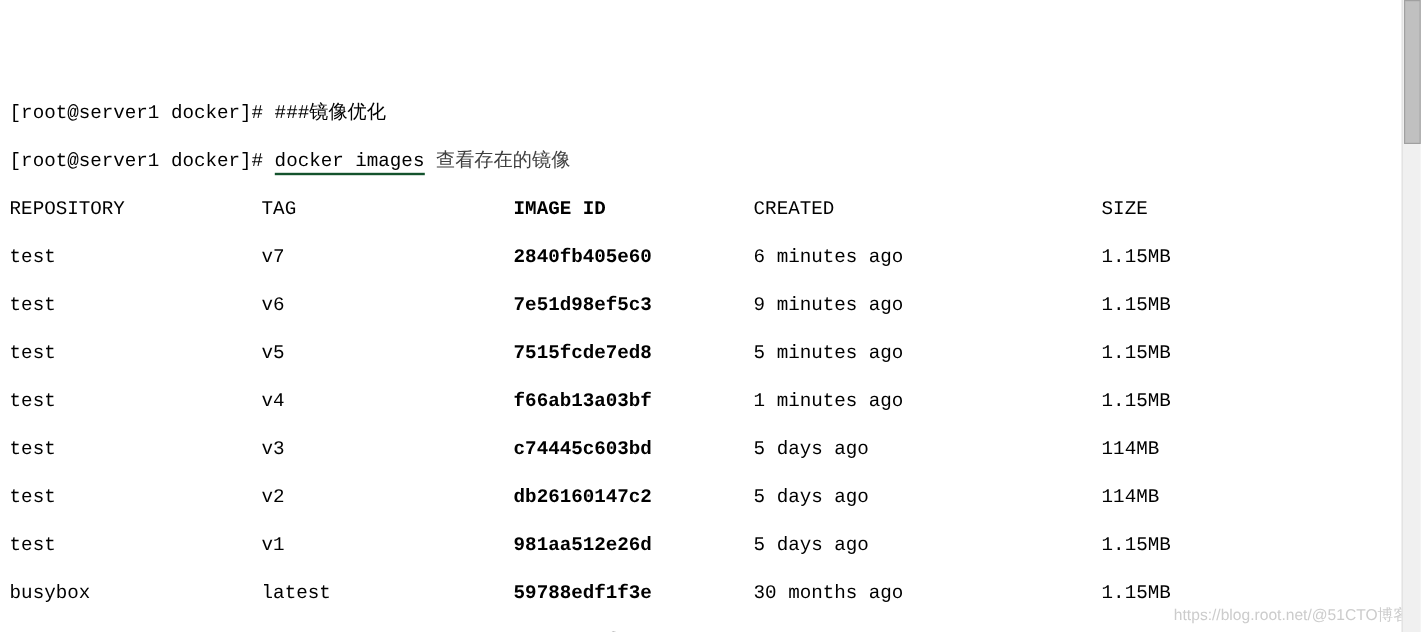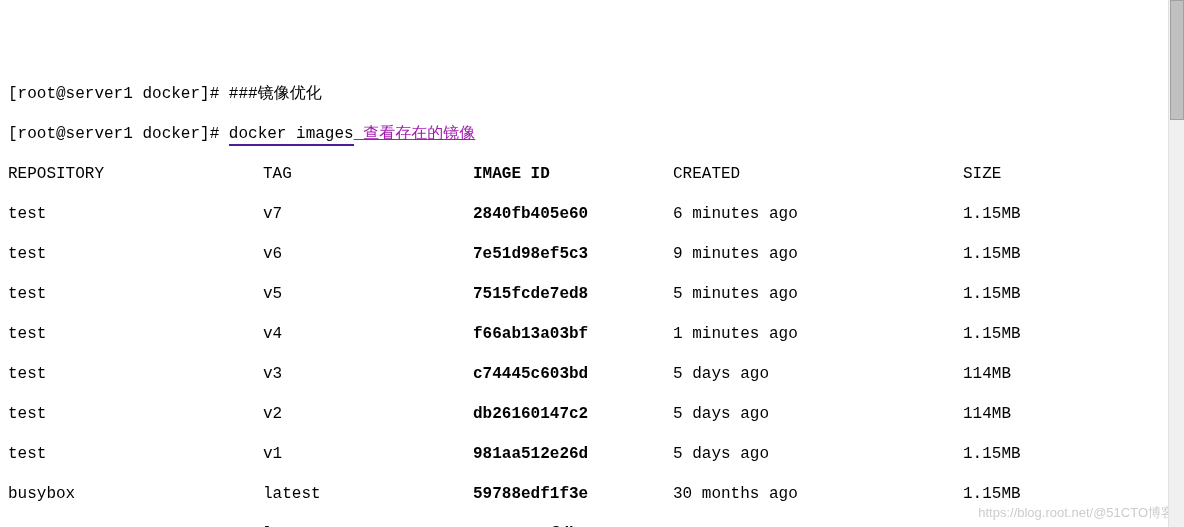--- a/index.html
+++ b/index.html
@@ -9,33 +9,33 @@
     background: #ffffff;
     color: #000000;
     padding: 4px 8px;
     width: 1184px;
     height: 527px;
     overflow: hidden;
     position: relative;
     line-height: 1.25;
     white-space: pre;
   }
-  .red { color: #a21caf; text-decoration: underline; }
-  .underline-red { border-bottom: 2px solid #4c1d95; padding-bottom: 1px; }
+  .red { color: #404040; }
+  .underline-red { border-bottom: 2px solid #14532d; padding-bottom: 1px; }
   .line { display: block; }
   .watermark {
     position: absolute;
     bottom: 6px;
     right: 10px;
     color: #cccccc;
     font-size: 13px;
     font-family: sans-serif;
   }
   .col-repo { width: 210px; display: inline-block; }
-  .col-tag  { width: 210px; display: inline-block; margin-left: 45px; }
+  .col-tag  { width: 210px; display: inline-block; }
   .col-img  { width: 200px; display: inline-block; font-weight: bold; }
   .col-cre  { width: 290px; display: inline-block; }
   .col-size { display: inline-block; }
   .scrollbar-track {
     position: absolute;
     top: 0; right: 0;
     width: 16px; height: 100%;
     background: #f0f0f0;
     border-left: 1px solid #e0e0e0;
   }

